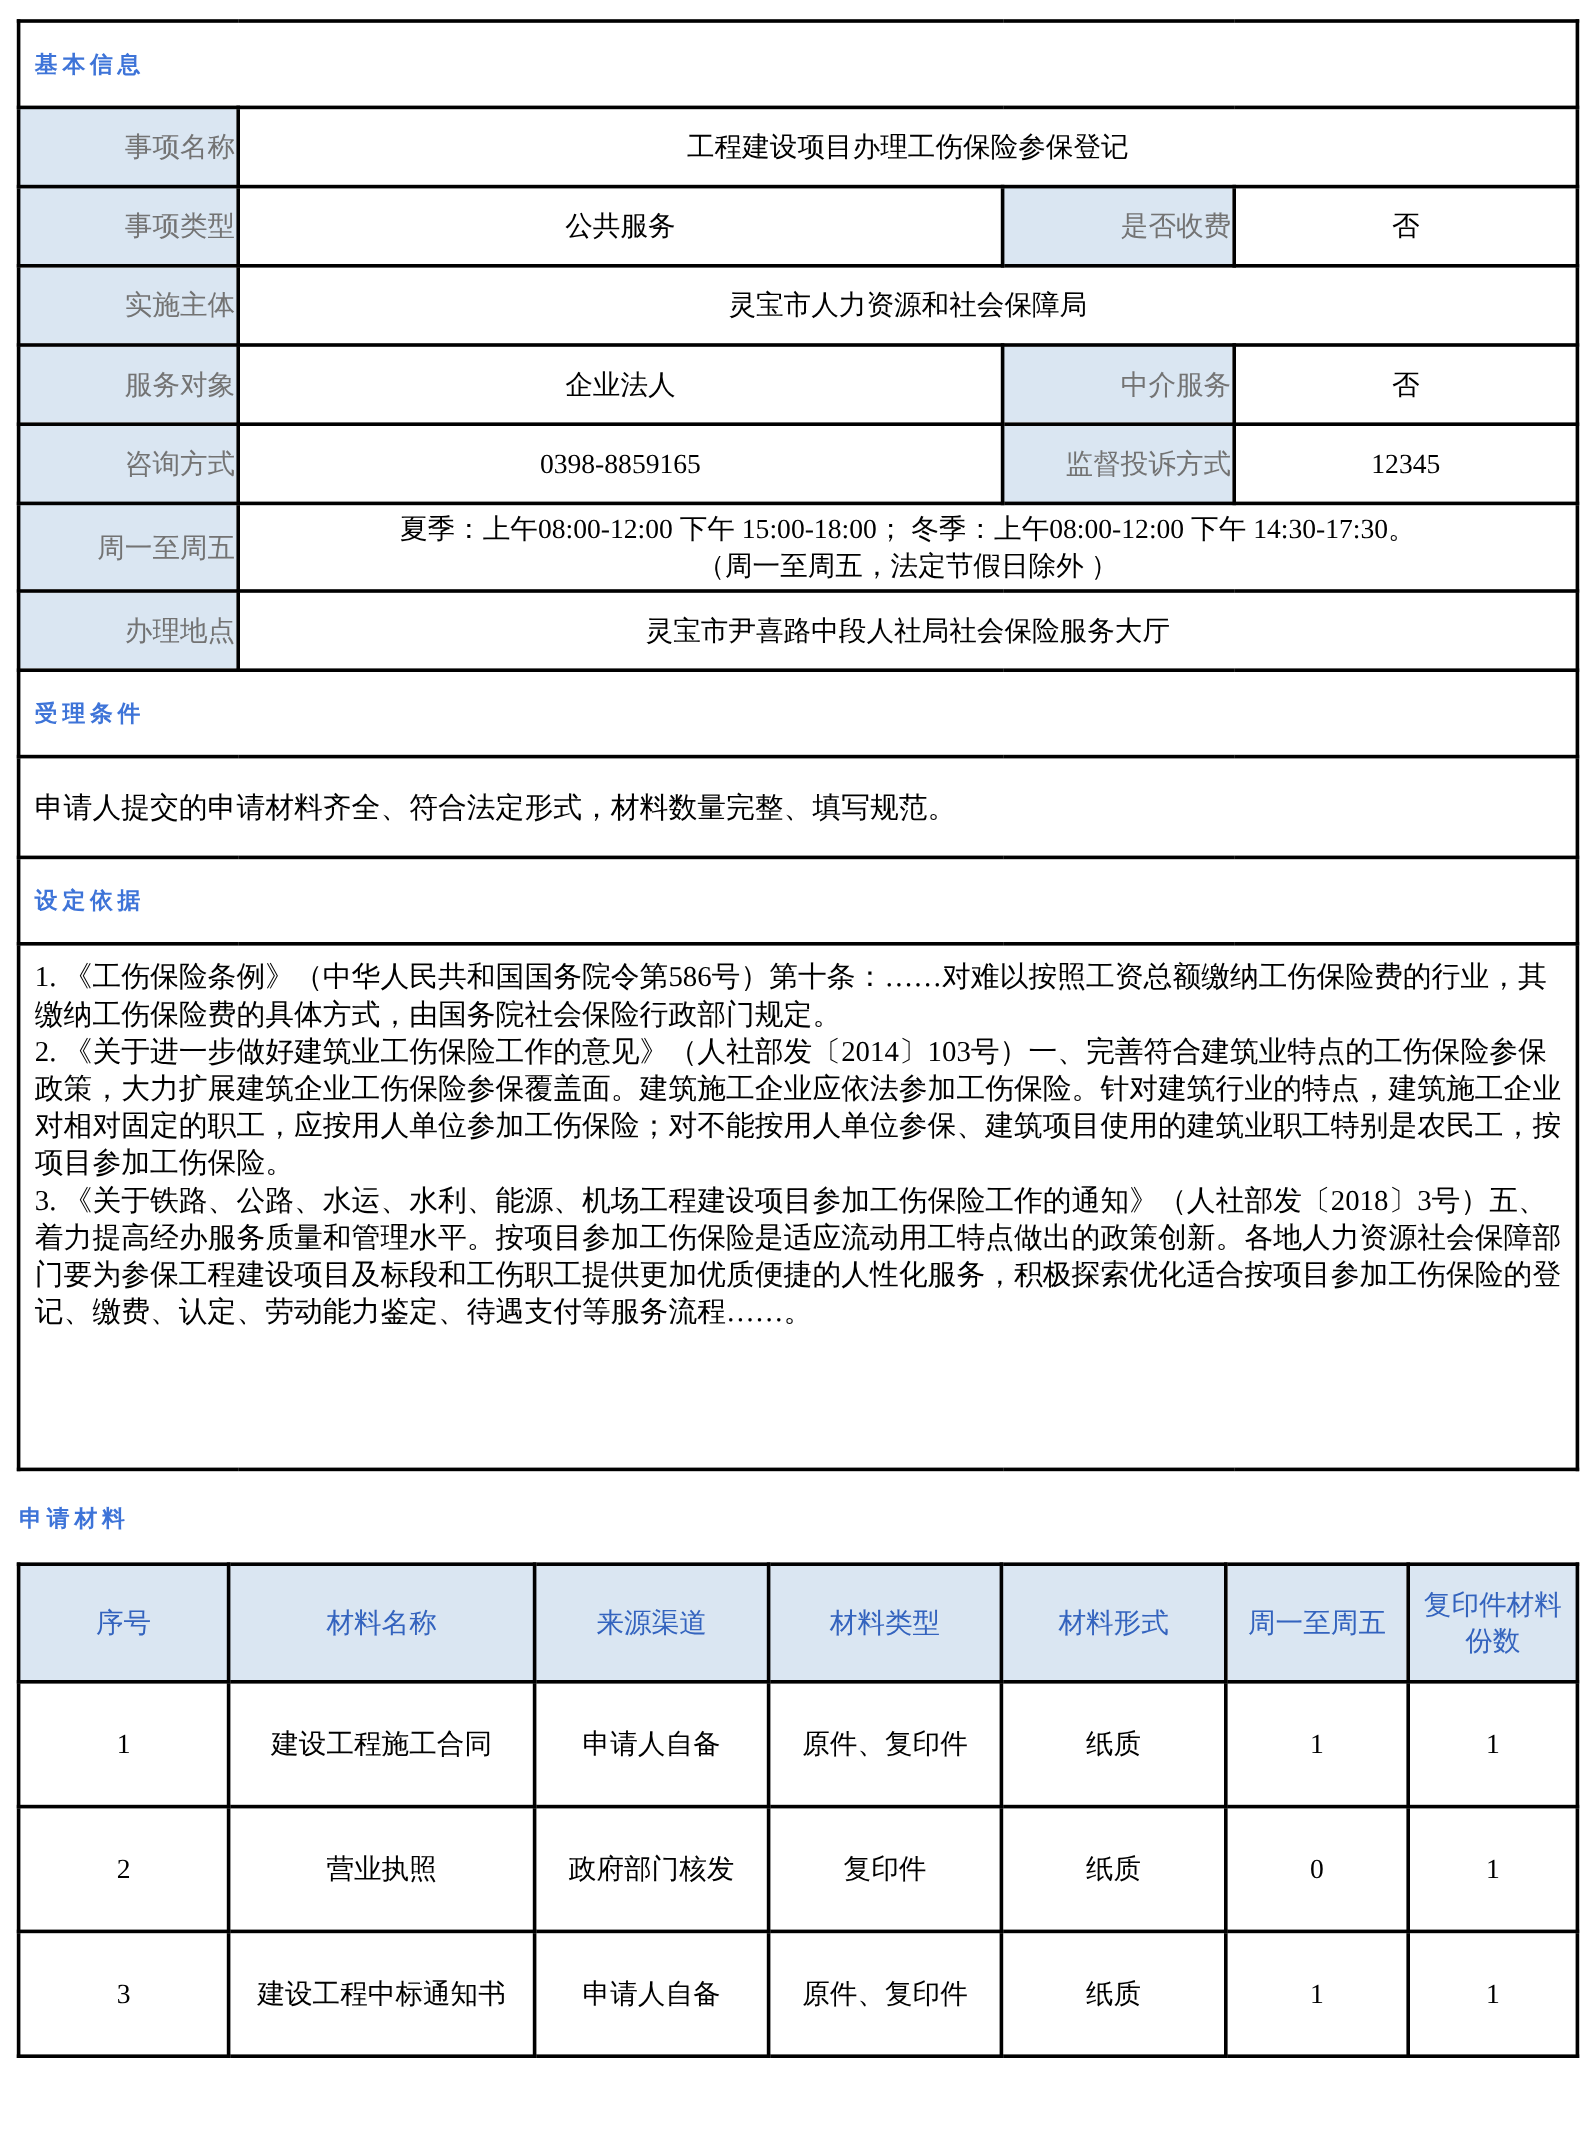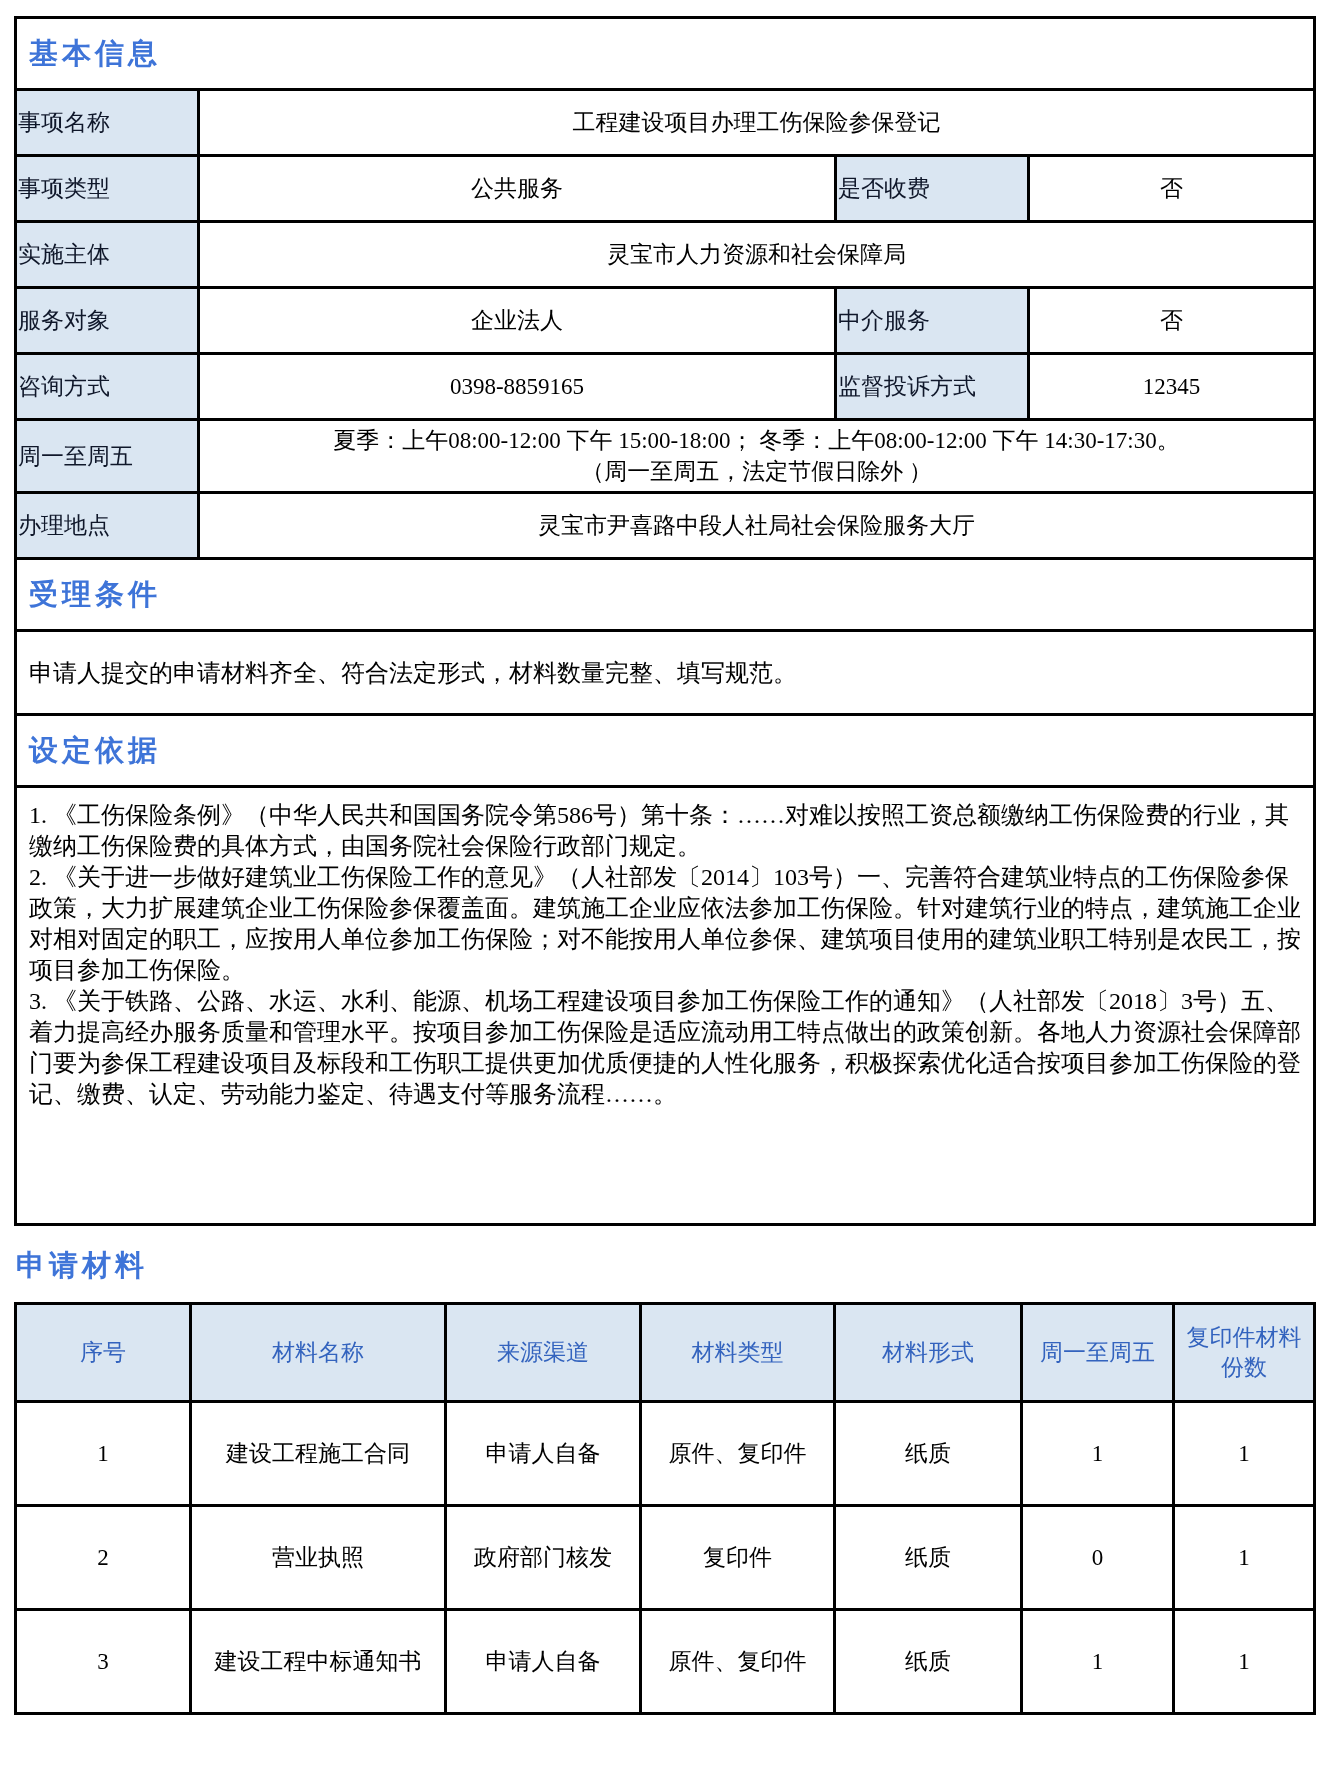--- a/index.html
+++ b/index.html
@@ -9,24 +9,24 @@
     font-family:"Liberation Serif", serif;color:#000;
   }
   table{border-collapse:collapse;width:1299px;table-layout:fixed;}
   td{border:3px solid #000;box-sizing:border-box;overflow:hidden;}
   .section-title-cell{
     height:72px;background:#fff;text-align:left;vertical-align:middle;
     padding-left:12px;
   }
   .section-title,.free-title{
     font-family:Liberation Sans, sans-serif;font-weight:bold;
-    font-size:29px;color:#3E74D8;letter-spacing:4px;
+    font-size:19px;color:#3E74D8;letter-spacing:4px;
   }
   .label-cell{
-    background:#DAE6F2;color:#0f172a;text-align:left;vertical-align:middle;
+    background:#DAE6F2;color:#737373;text-align:right;vertical-align:middle;
     font-size:23px;height:66px;
   }
   .value-cell{
     background:#fff;color:#000;text-align:center;vertical-align:middle;
     font-size:23px;height:66px;padding:0 6px;
   }
   .time-cell{line-height:31px;padding:4px 6px;}
   .cond-cell{
     height:84px;background:#fff;font-size:24px;text-align:left;
     vertical-align:middle;padding:0 12px;

